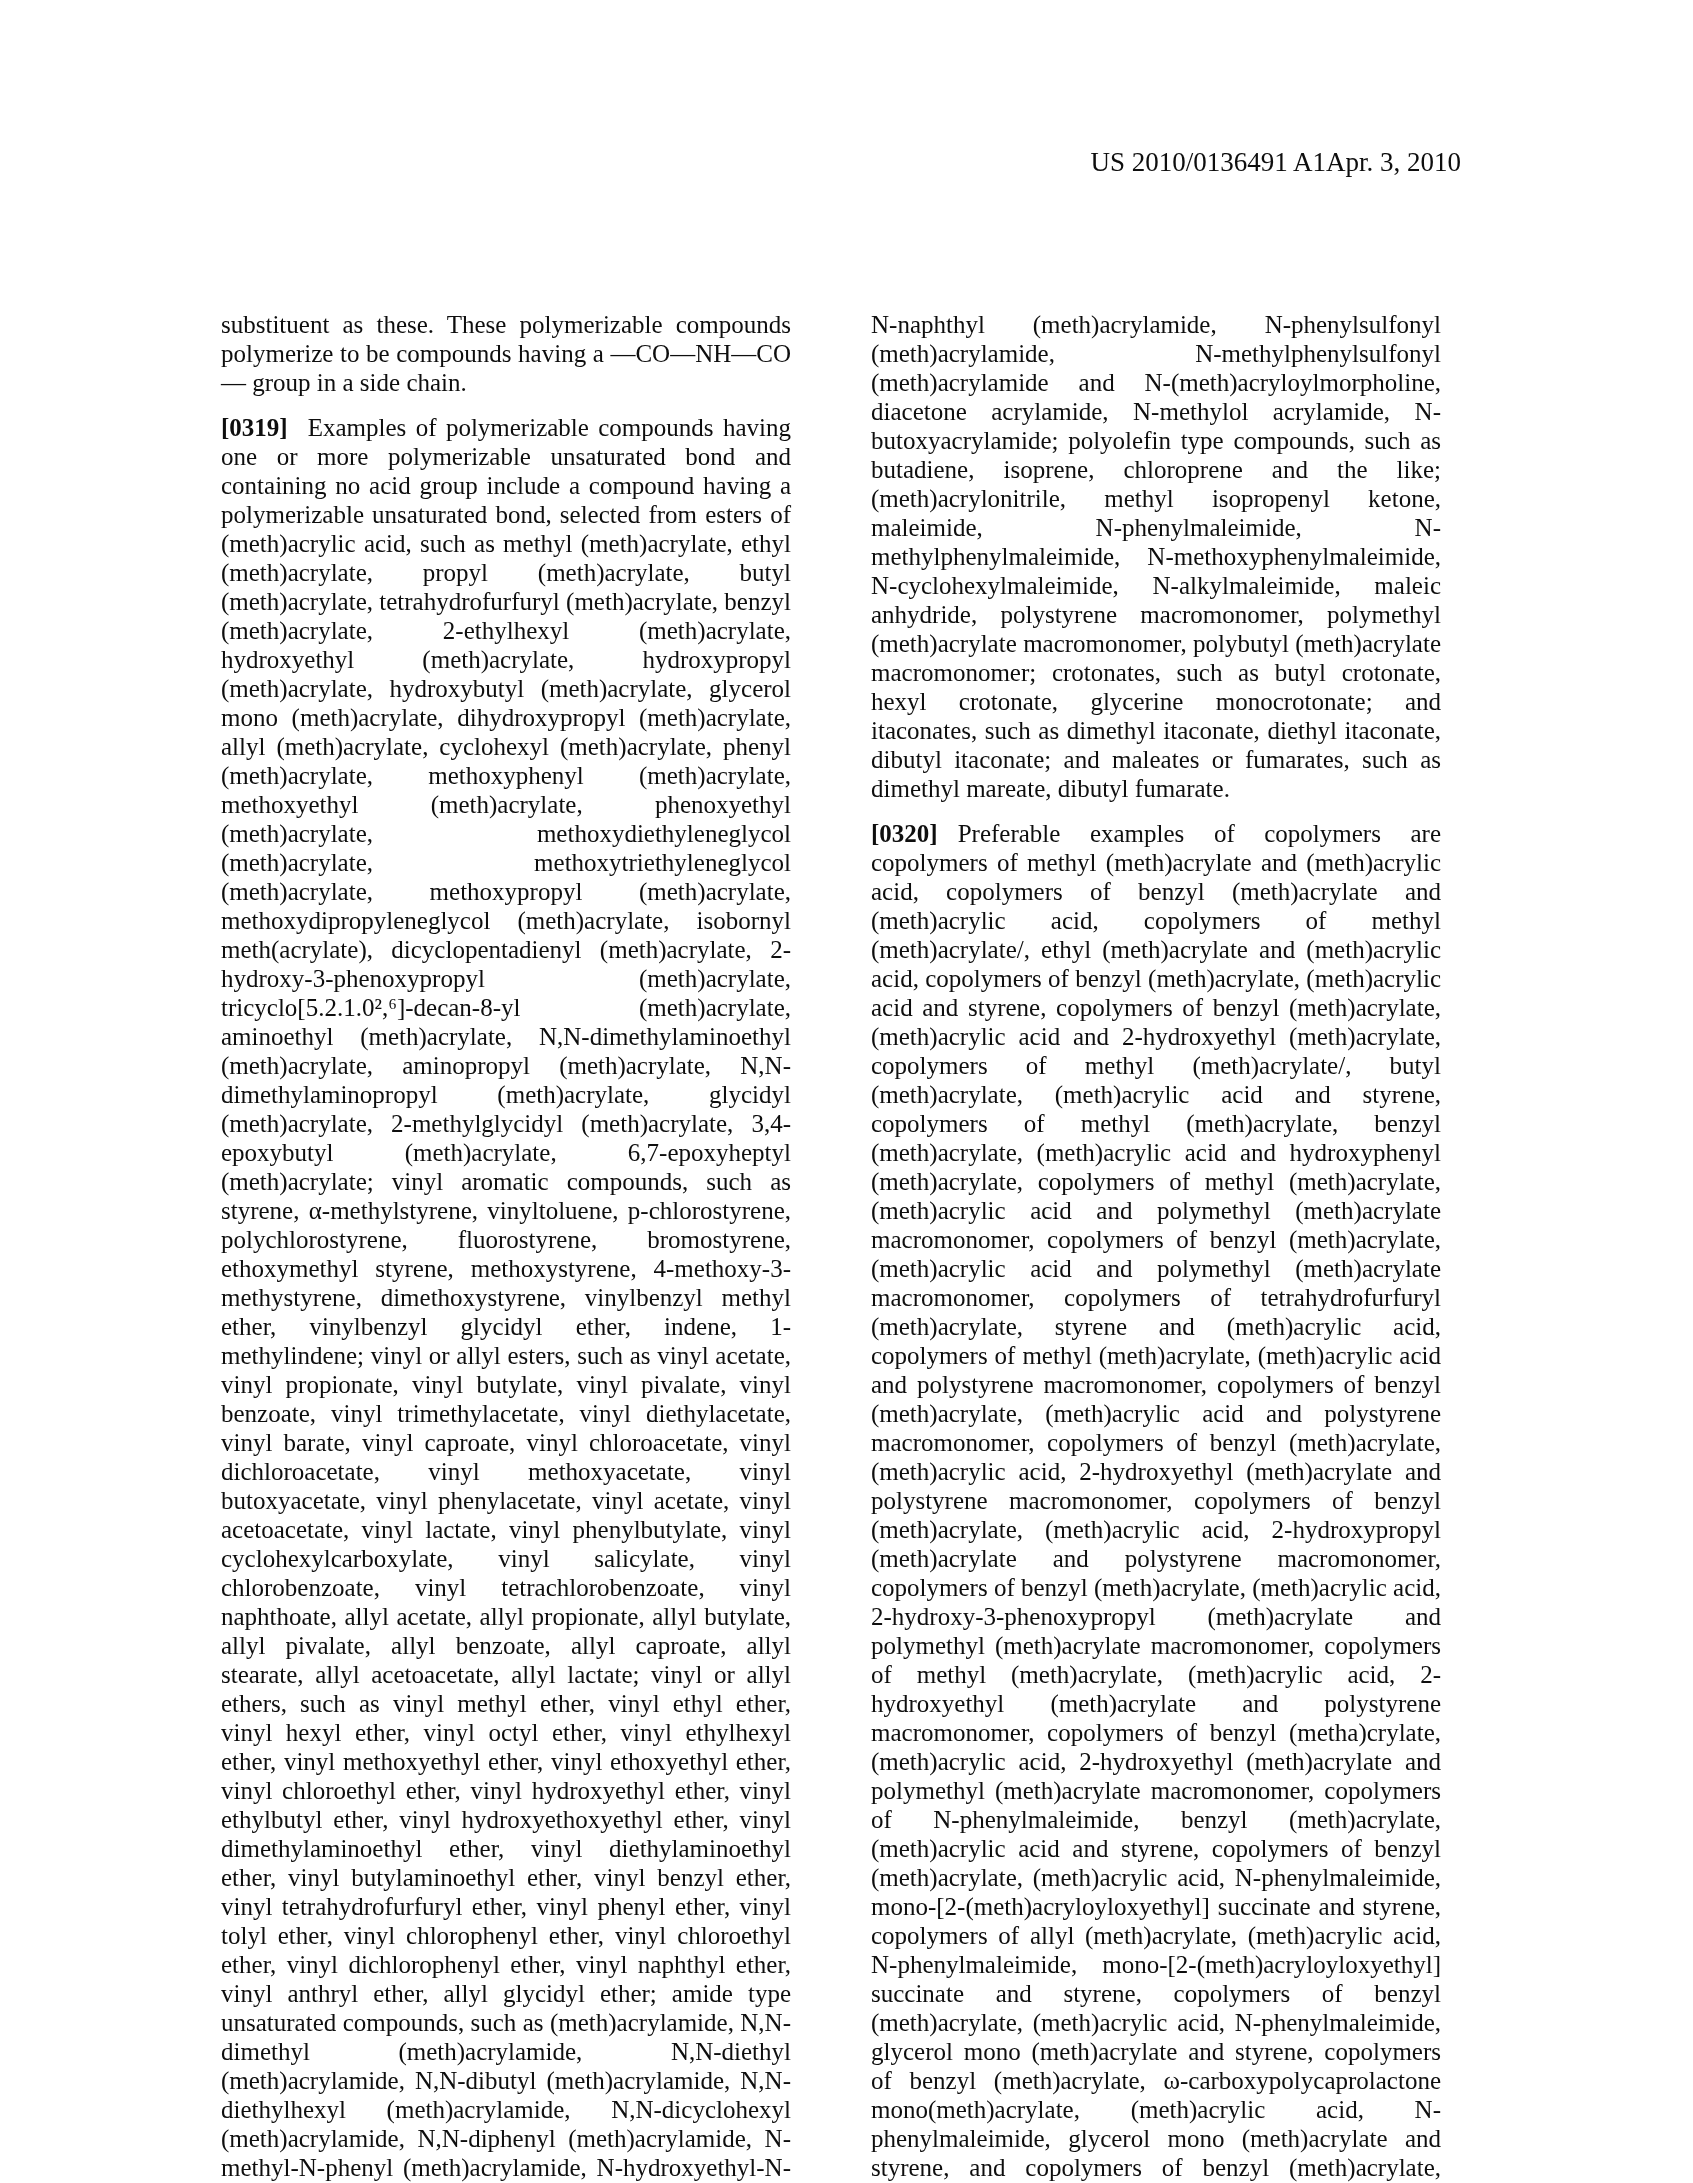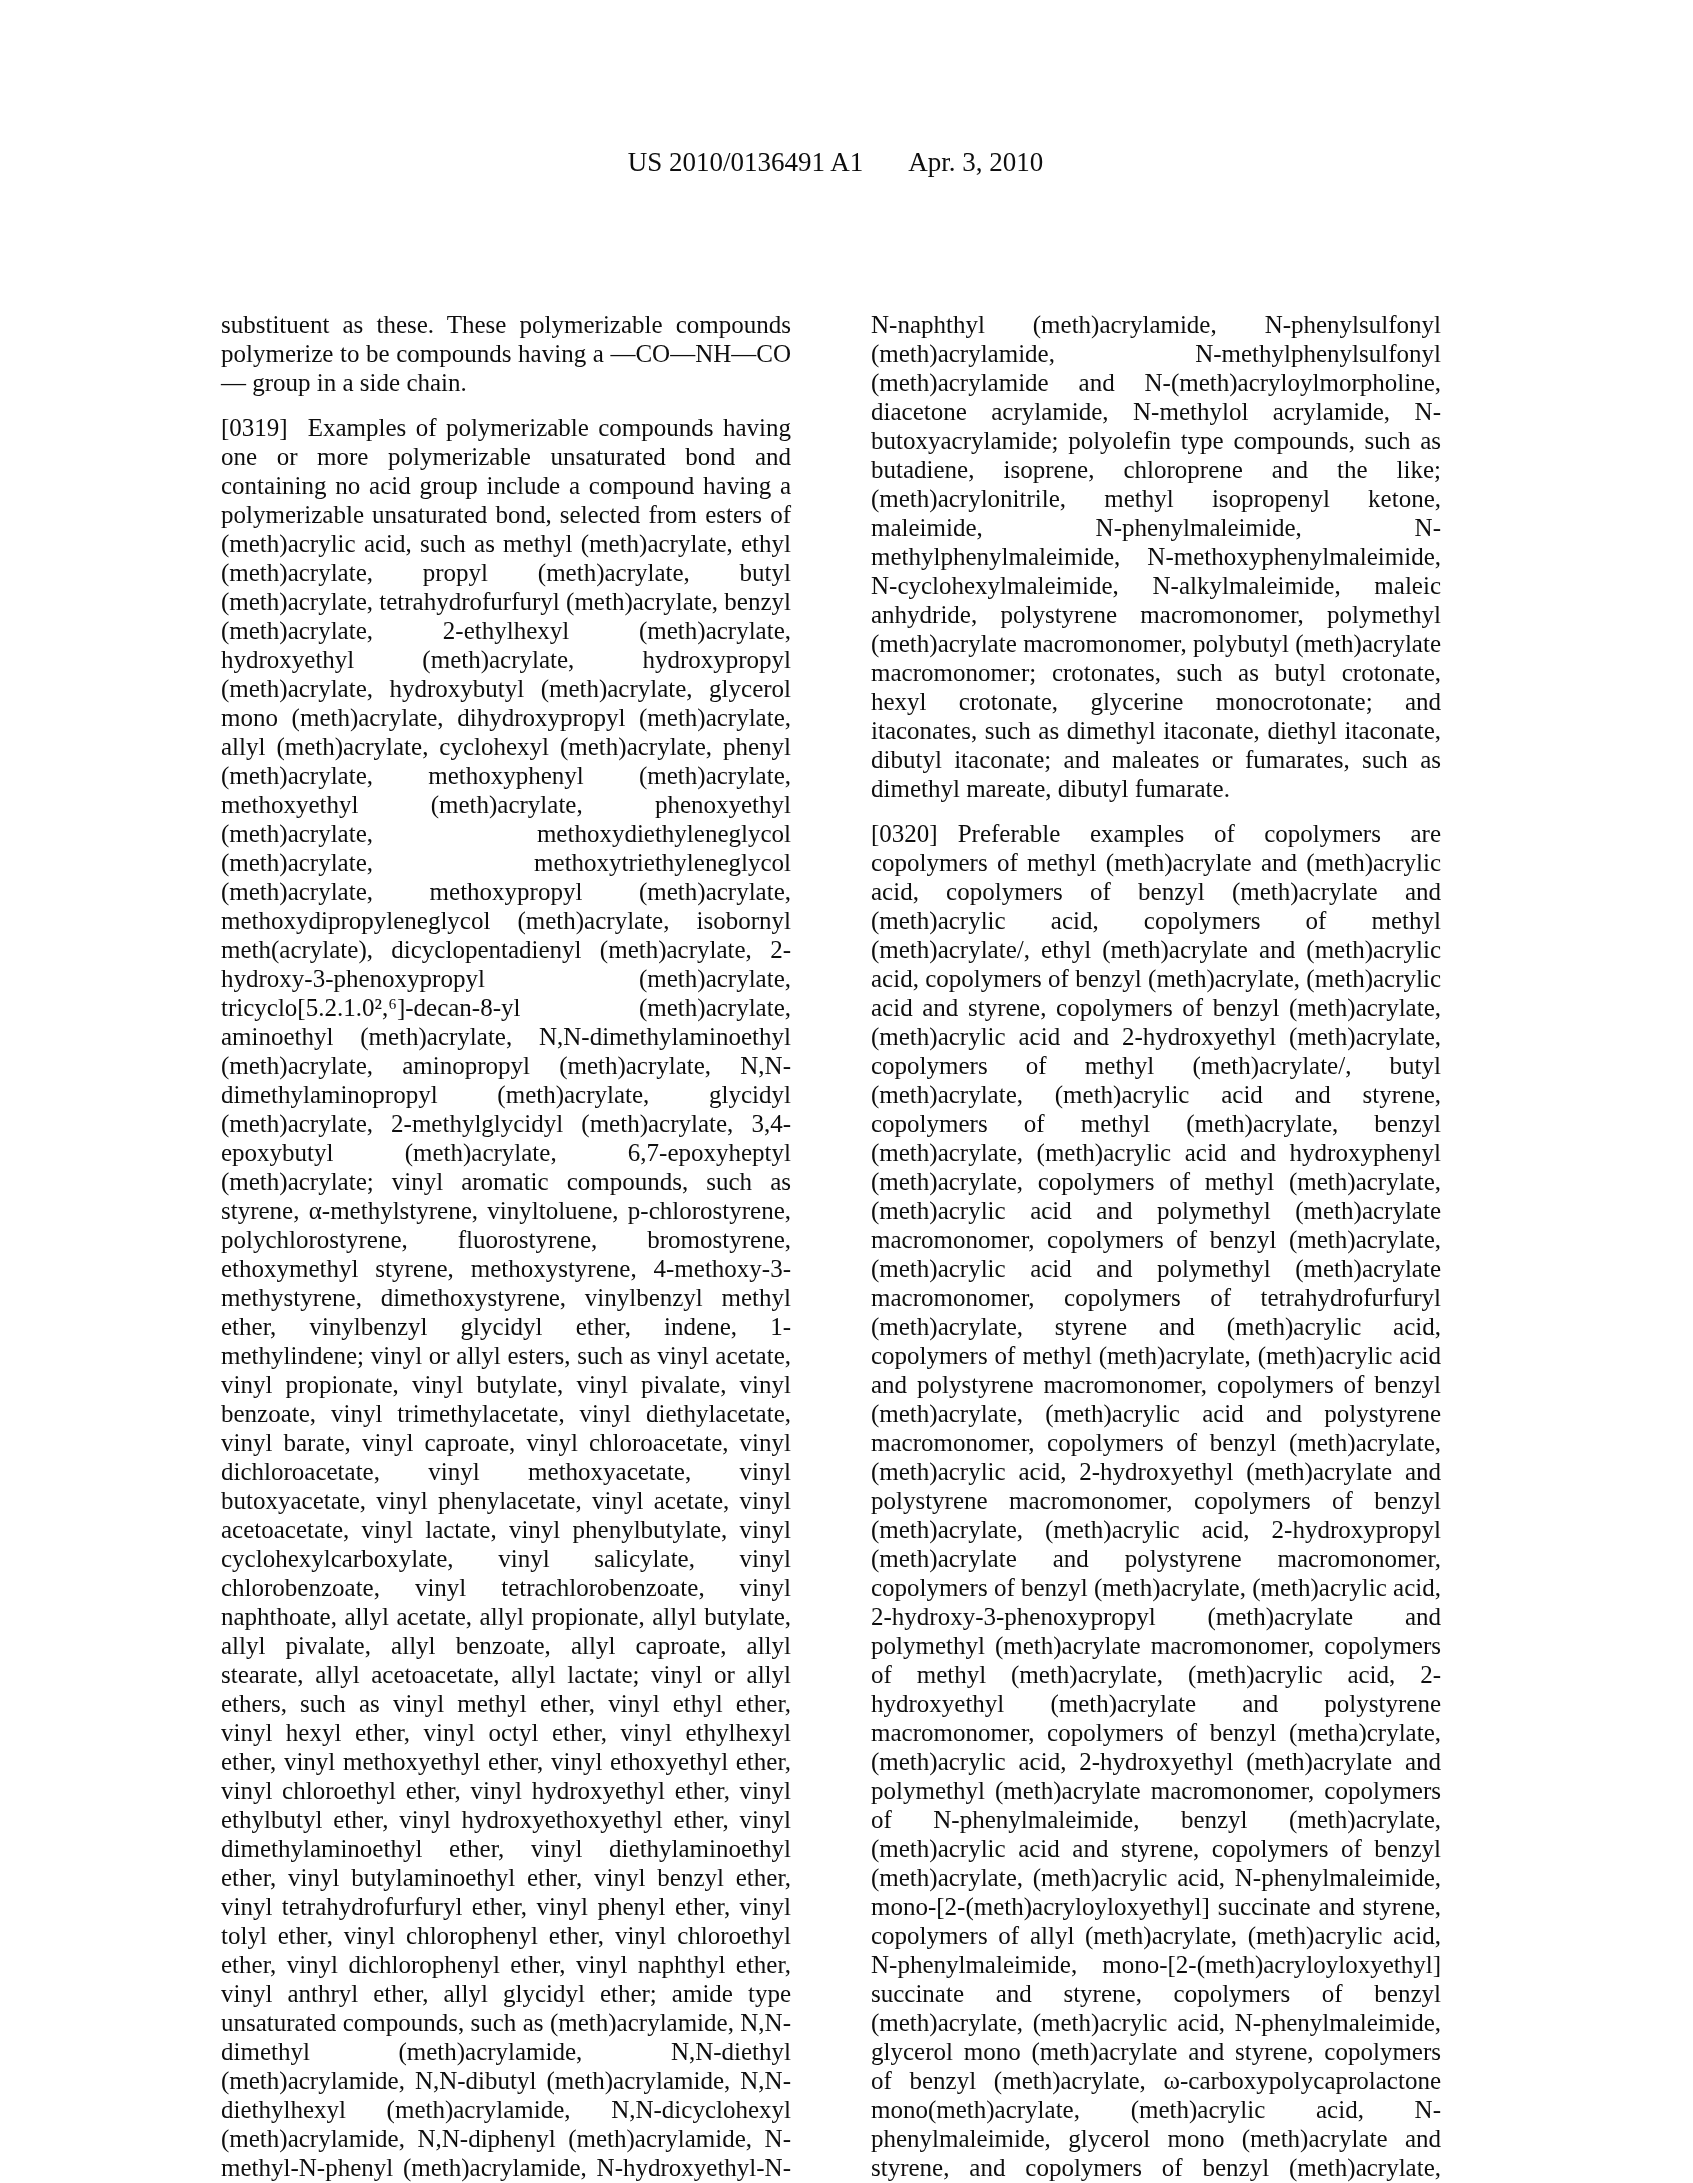--- a/index.html
+++ b/index.html
@@ -11,25 +11,24 @@
     color: #0e0e0e;
     font-family: "Liberation Serif", "DejaVu Serif", serif;
     overflow: hidden;
   }
   .header {
     position: absolute;
     left: 210px;
     right: 233px;
     top: 147px;
     display: flex;
-    justify-content: center;
+    justify-content: flex-end;
     font-size: 27px;
     line-height: 30px;
     white-space: nowrap;
-    gap: 45px;
   }
   .page-number {
     position: absolute;
     top: 191px;
     left: 0;
     width: 100%;
     text-align: center;
     font-size: 27px;
   }
   .columns {
@@ -42,21 +41,21 @@
   }
   .col {
     width: 602px;
     font-size: 25px;
     line-height: 29px;
     text-align: justify;
   }
   .para { margin: 16px; }
   .para + .para { margin-top: 11.2px; }
   .para.cont-end { text-align-last: justify; }
-  .pnum { font-weight: normal; margin-right: 20px; }
+  .pnum { font-weight: bold; margin-right: 20px; }
 </style>
 </head>
 <body>
 
 <div class="page">
 
   <div class="header">
     <span>US 2010/0136491 A1</span>
     <span>Apr. 3, 2010</span>
   </div>

